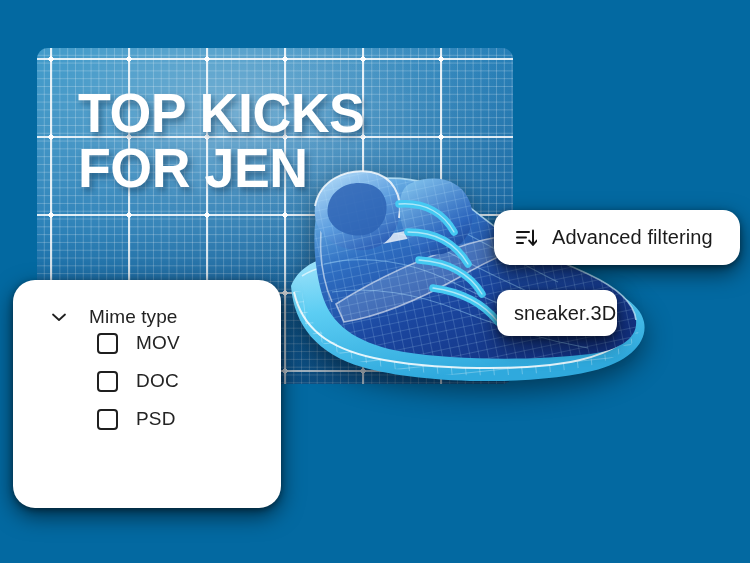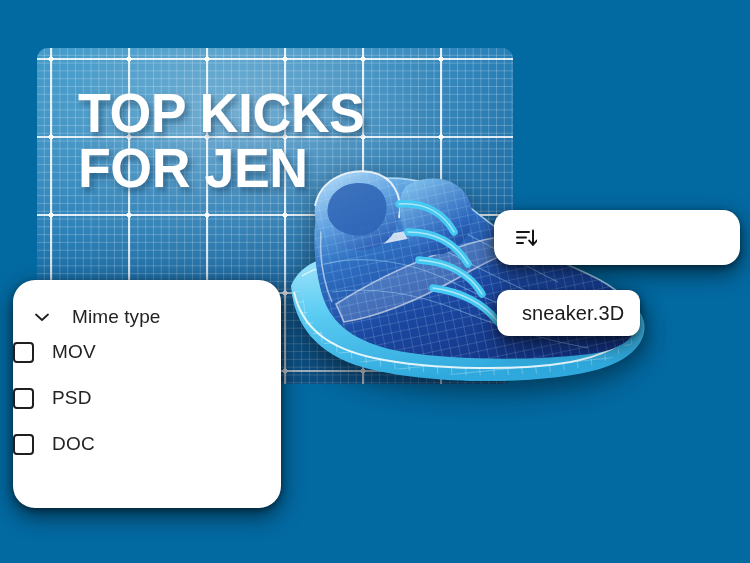--- a/index.html
+++ b/index.html
@@ -117,40 +117,41 @@
     top: 280px;
     width: 268px;
     height: 228px;
     border-radius: 22px;
     padding: 0;
   }
   .mime-header {
     display: flex;
     align-items: center;
     gap: 20px;
-    padding: 26px 0 0 19px;
+    padding: 26px 0 0 36px;
   }
   .chev {
     width: 20px;
     height: 20px;
     flex: 0 0 auto;
     color: #1f1f1f;
   }
   .chev svg { display: block; }
   .mime-title {
     font-size: 19px;
     color: #232323;
     font-weight: 400;
     letter-spacing: 0.1px;
   }
   .mime-list {
-    margin-top: 11px;
+    margin-top: 2px;
+    padding-left: 84px;
     display: flex;
     flex-direction: column;
-    gap: 20px;
+    gap: 12px;
   }
   .mime-row {
     display: flex;
     align-items: center;
     gap: 18px;
     height: 26px;
     cursor: pointer;
   }
   .cbox {
     width: 21px;
@@ -201,26 +202,26 @@
   .filter-label {
     font-size: 20px;
     color: #1b1b1b;
     letter-spacing: 0.1px;
     white-space: nowrap;
   }
 
   .file-pill {
     left: 497px;
     top: 290px;
-    width: 143px;
+    width: 120px;
     height: 46px;
     border-radius: 12px;
     display: flex;
     align-items: center;
-    padding-left: 25px;
+    padding-left: 17px;
     box-sizing: border-box;
   }
   .file-label {
     font-size: 20px;
     color: #1b1b1b;
     letter-spacing: 0.1px;
     white-space: nowrap;
   }
 </style>
 </head>
@@ -357,38 +358,39 @@
       <span class="mime-title">Mime type</span>
     </div>
 
     <div class="mime-list">
       <div class="mime-row">
         <span class="cbox"></span>
         <span class="mime-label">MOV</span>
       </div>
       <div class="mime-row">
         <span class="cbox"></span>
-        <span class="mime-label">PSD</span>
+        <span class="mime-label">DOC</span>
       </div>
       <div class="mime-row">
         <span class="cbox"></span>
-        <span class="mime-label">DOC</span>
+        <span class="mime-label">PSD</span>
       </div>
     </div>
   </div>
 
   <div class="card filter-pill">
     <span class="filter-icon">
       <svg width="22" height="22" viewBox="0 0 22 22" fill="none">
         <path d="M2 5 H14" stroke="currentColor" stroke-width="2" stroke-linecap="round"></path>
         <path d="M2 10.5 H11" stroke="currentColor" stroke-width="2" stroke-linecap="round"></path>
         <path d="M2 16 H8" stroke="currentColor" stroke-width="2" stroke-linecap="round"></path>
         <path d="M18 3.5 V17.5" stroke="currentColor" stroke-width="2" stroke-linecap="round"></path>
         <path d="M14.2 13.6 L18 17.8 L21.8 13.6" stroke="currentColor" stroke-width="2" stroke-linecap="round" stroke-linejoin="round"></path>
       </svg>
     </span>
+    <span class="filter-label">Advanced filtering</span>
   </div>
 
   <div class="card file-pill">
     <span class="file-label">sneaker.3D</span>
   </div>
 
 </div>
 
 </body></html>

